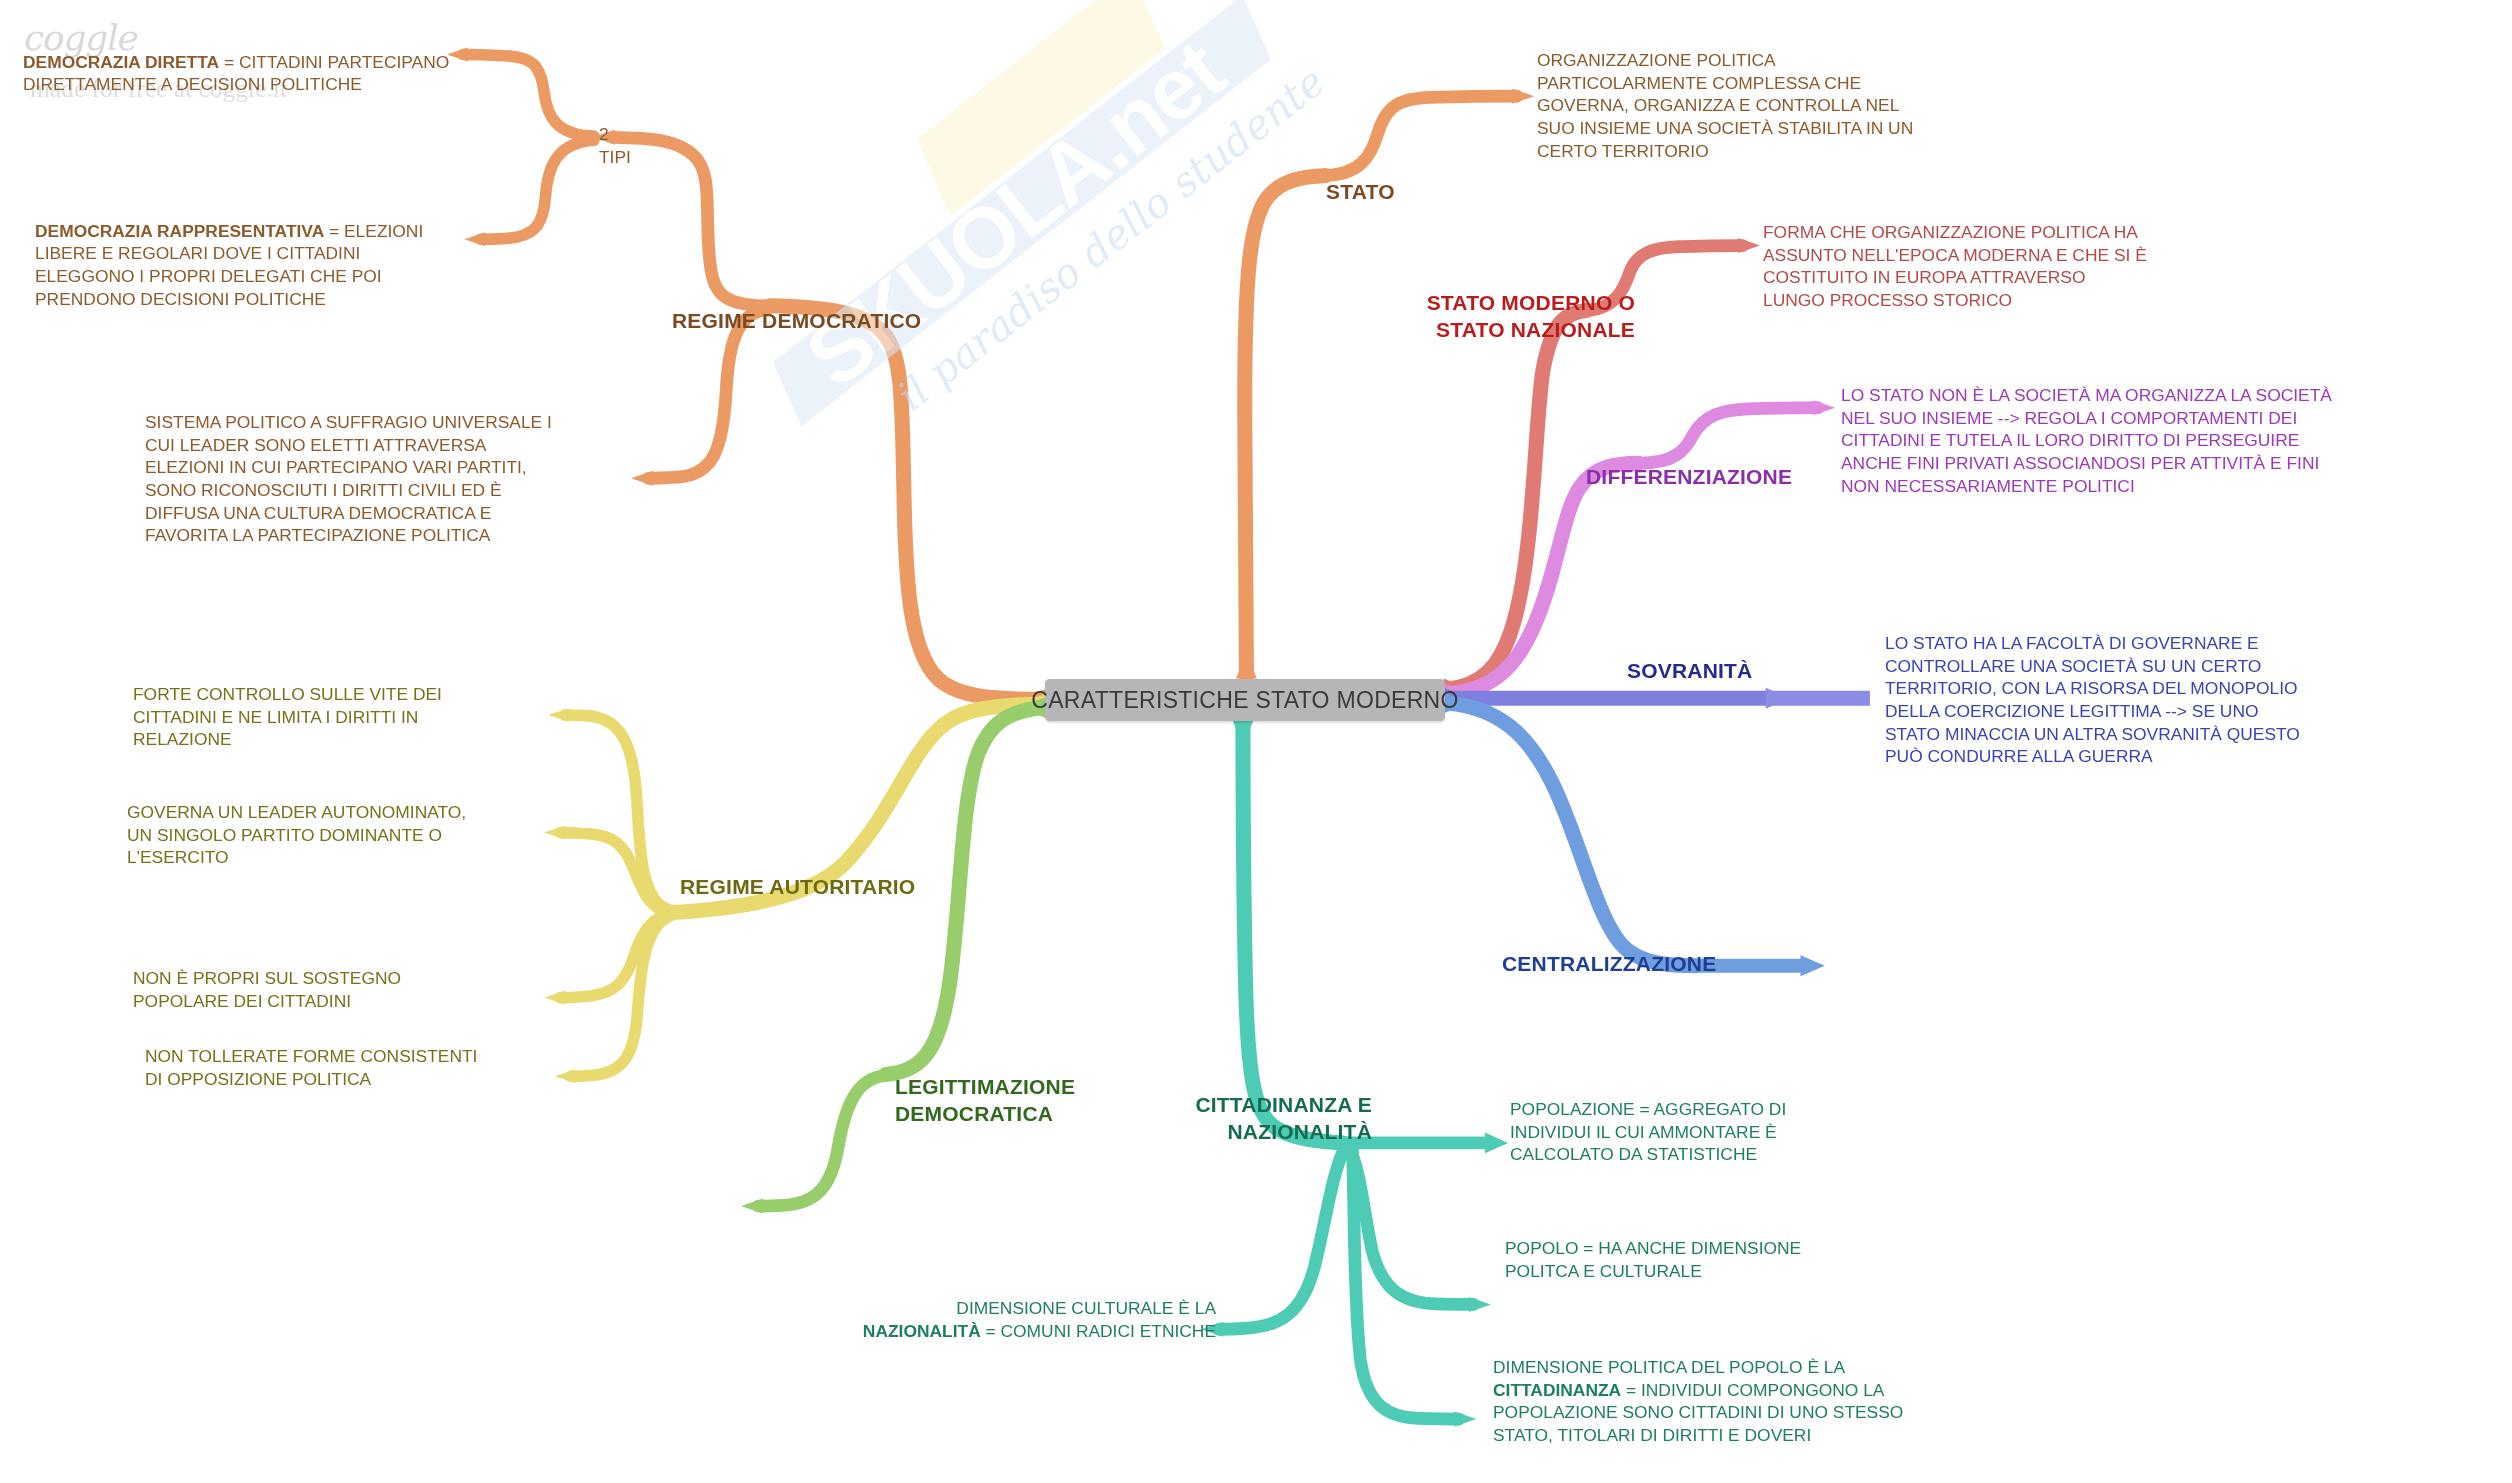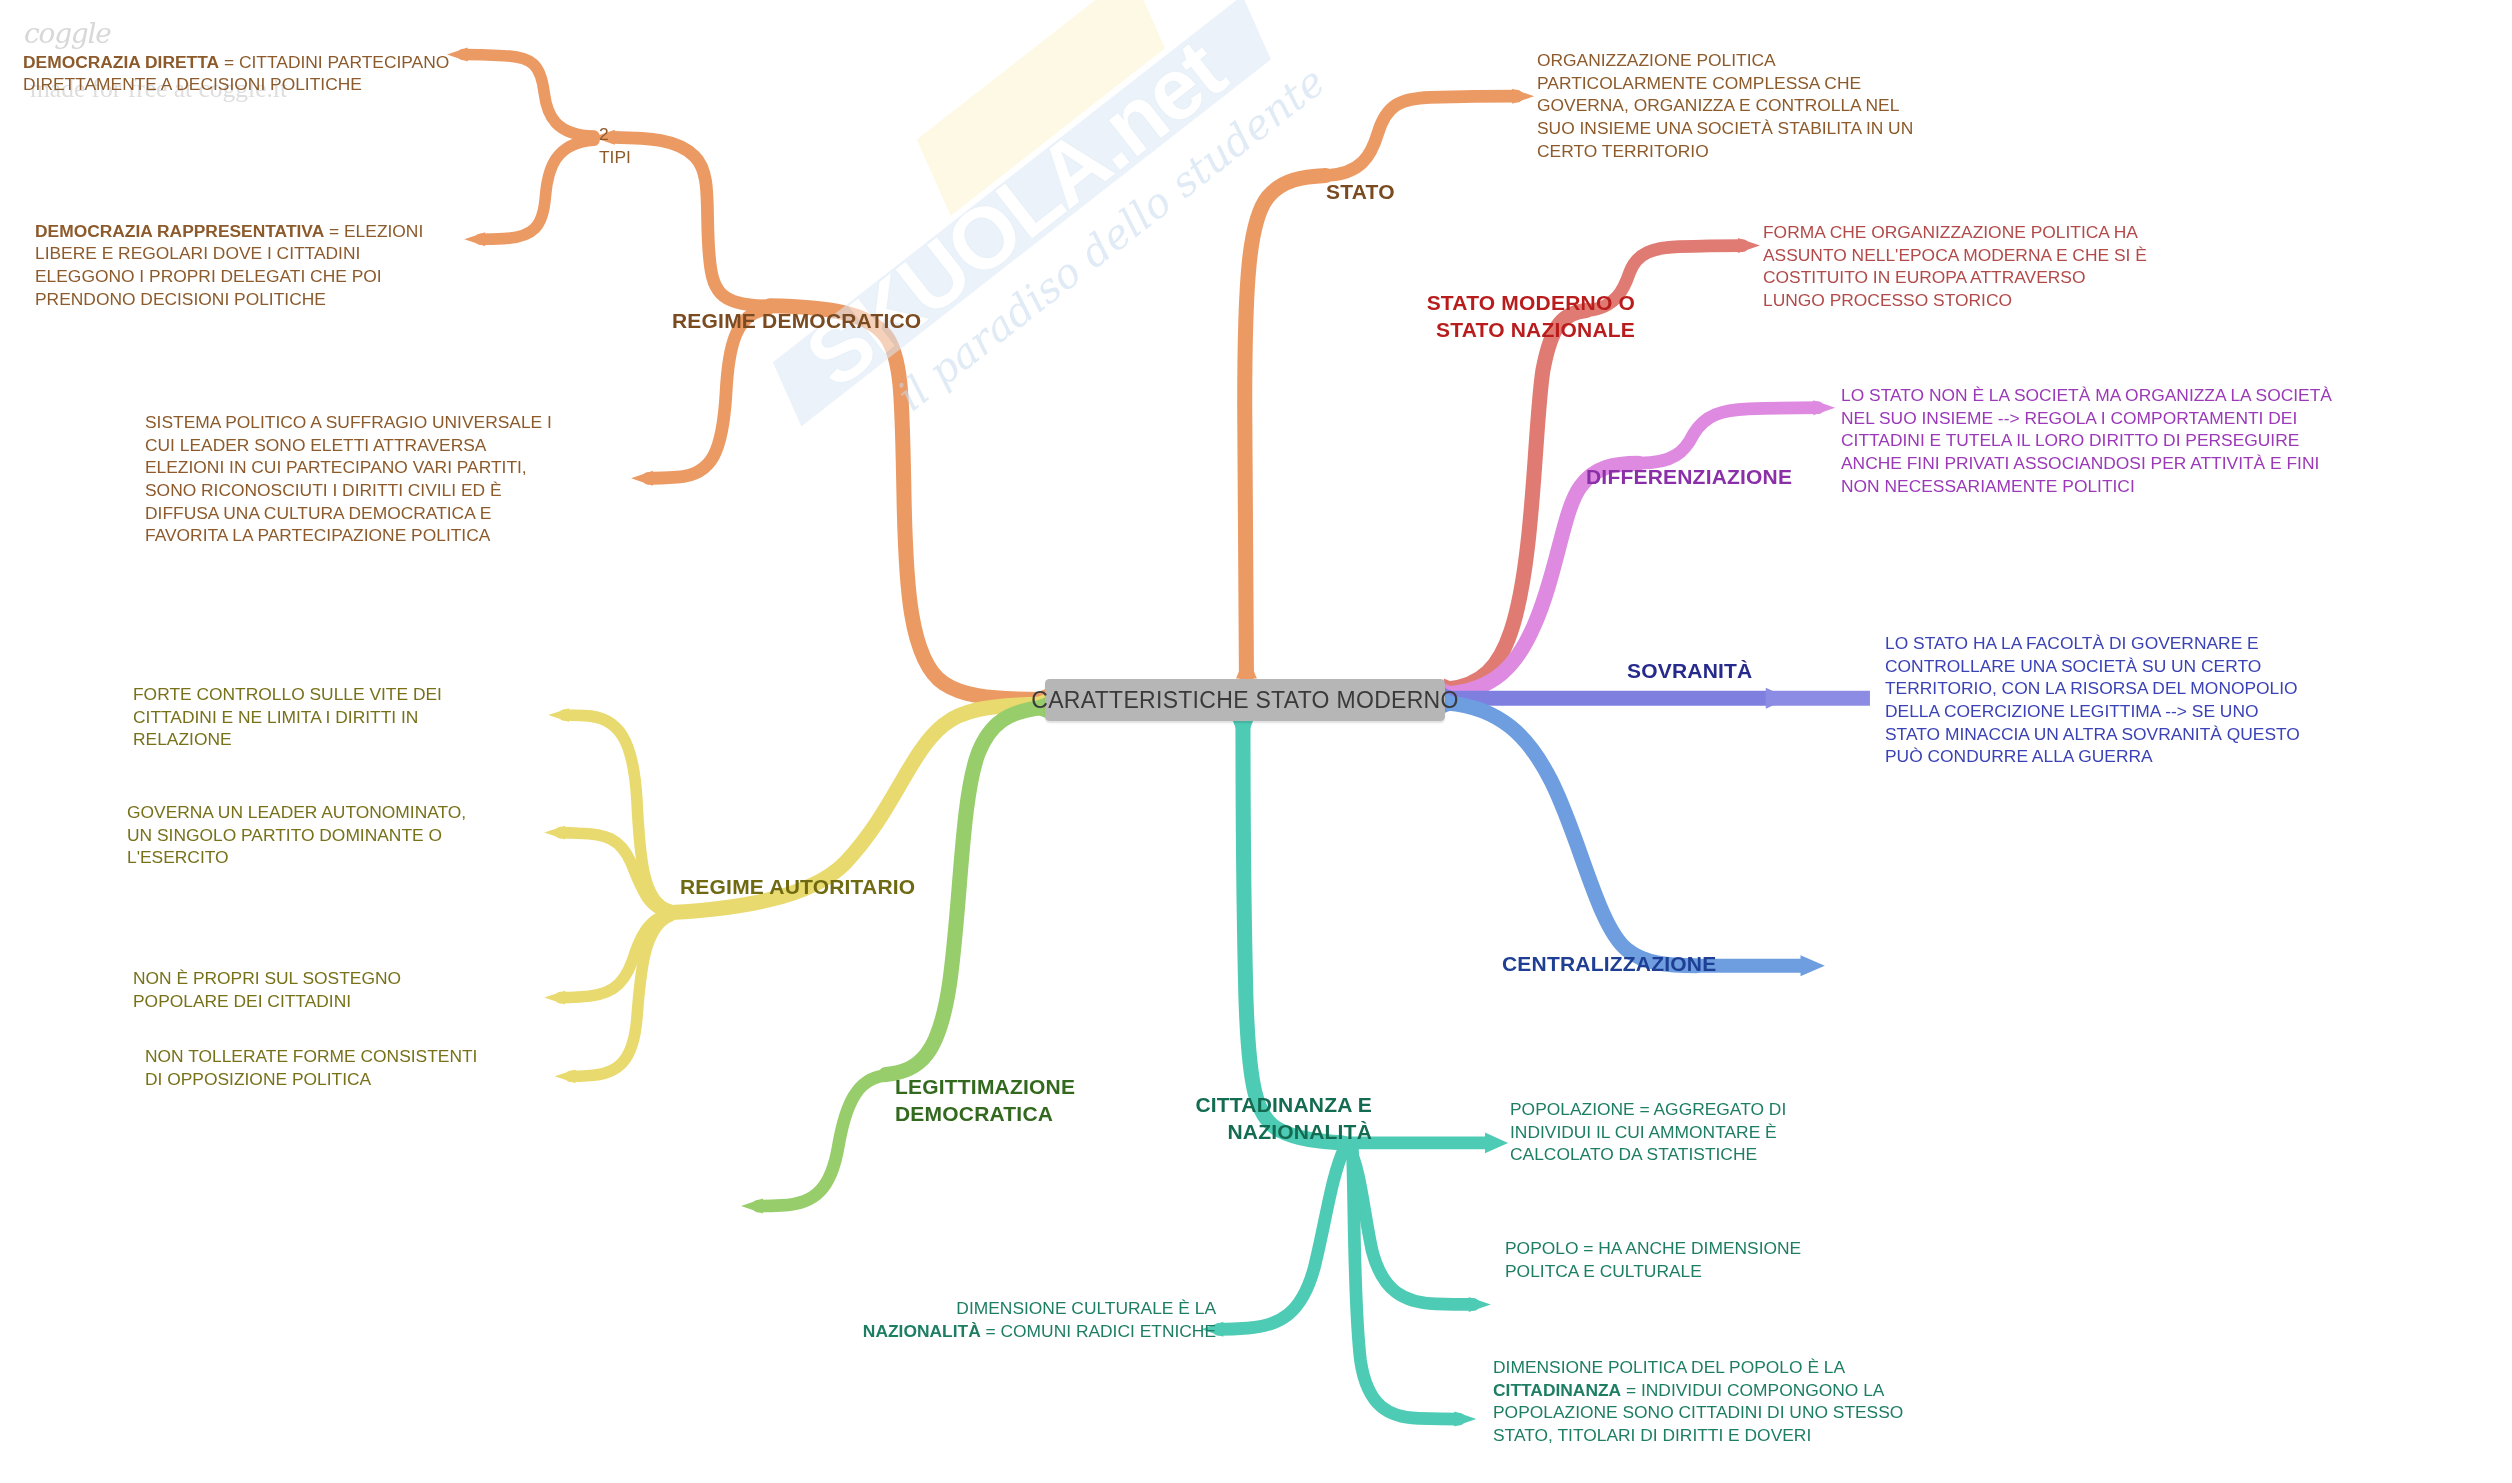--- a/index.html
+++ b/index.html
@@ -23,21 +23,21 @@
     height: 1484px;
     pointer-events: none;
   }
 
   
   .wm-coggle {
     position: absolute;
     left: 24px; top: 17.4px;
     font-family: "DejaVu Serif", serif;
     font-style: italic;
-    font-size: 28px;
+    font-size: 36px;
     color: #d8d8d8;
     letter-spacing: -1.2px;
   }
   .wm-coggle-sub {
     position: absolute;
     left: 30px; top: 56px;
     font-family: Liberation Serif, serif;
     font-size: 25.5px;
     color: #dedede;
     margin-top: 18px;

